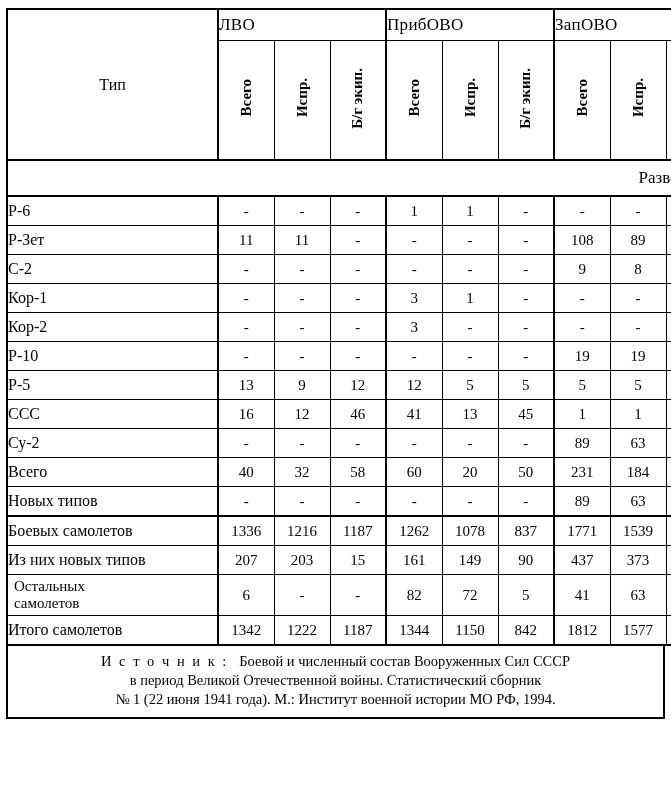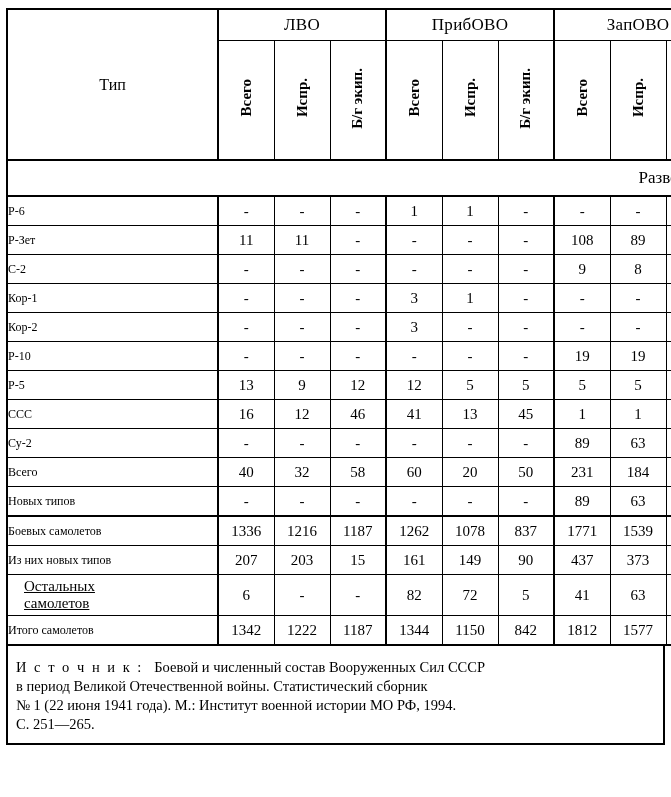--- a/index.html
+++ b/index.html
@@ -35,21 +35,21 @@
   }
   
   table.sheet {
     border: 2px solid #000;
   }
   .c-type   { width: 211px; }
   .c-num    { width: 56px; }
 
   
   .hdr-group {
-    text-align: center;
+    text-align: left;
     font-weight: bold;
     font-size: 17px;
     height: 30px;
     letter-spacing: 0.3px;
     margin-left: 48px;
   }
   .hdr-type {
     text-align: center;
     font-weight: bold;
     font-size: 16px;
@@ -78,47 +78,48 @@
     height: 34px;
   }
   .section-title {
     text-align: right;
     font-size: 17px;
     font-weight: normal;
     padding-right: 6px;
   }
   
   .r-label {
-    font-size: 12px;
+    font-size: 16px;
     padding-left: 6px;
     height: 28px;
     white-space: nowrap;
   }
   .r-val {
     text-align: center;
     font-size: 15px;
     height: 28px;
   }
   .tall .r-label, .tall .r-val { height: 40px; }
   .r-label.two-line {
     line-height: 1.12;
     font-size: 15px;
   }
-  .r-label.two-line .l2 { padding-left: 16px; display:block;text-decoration:underline; }
+  .r-label.two-line .l2 { padding-left: 6px; display:block; }
 
   
   .note {
     width: 659px;
     margin: 0 auto;
     border: 2px solid #000;
     border-top: none;
     box-sizing: border-box;
-    padding: 12px 8px 8px 8px;
+    padding: 6px 8px 8px 8px;
     font-size: 14.5px;
     line-height: 1.32;
+    text-align: center;
   }
   .note .lbl {
     font-weight: normal;
     letter-spacing: 2px;
   }
   .nowrapline { white-space: nowrap; }
 </style>
 </head>
 <body>
 
@@ -367,16 +368,15 @@
     </table>
 
   <div class="note">
     <div class="nowrapline">
       <span class="lbl">И с т о ч н и к :</span>
       &nbsp;
       <span>Боевой и численный состав Вооруженных Сил СССР</span>
     </div>
     <div>в период Великой Отечественной войны. Статистический сборник</div>
     <div>№ 1 (22 июня 1941 года). М.: Институт военной истории МО РФ, 1994.</div>
-    <div>С. 251—265.</div>
   </div>
 
 </div>
 
 </body></html>

